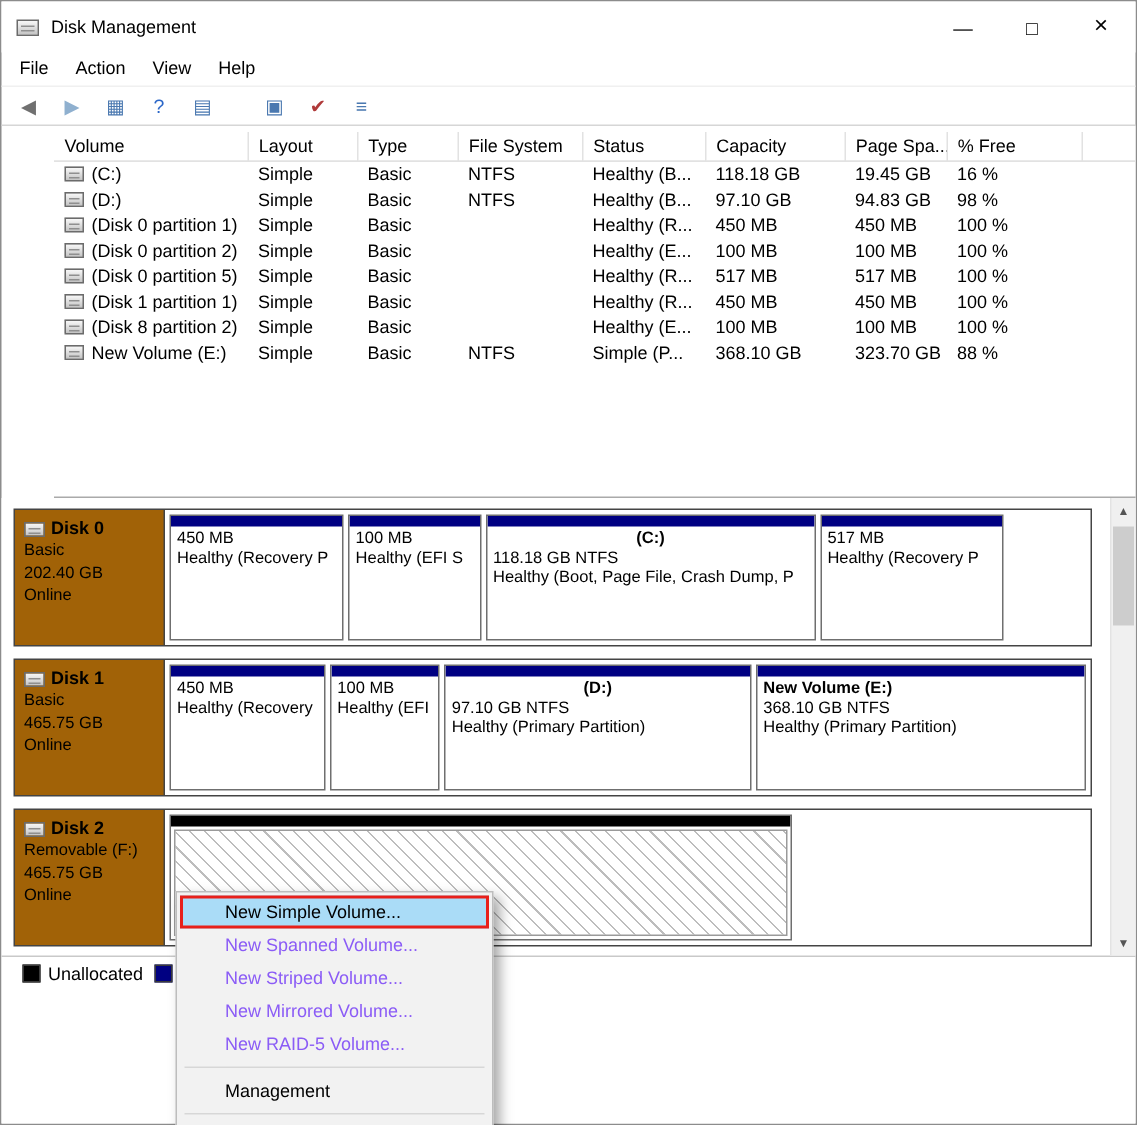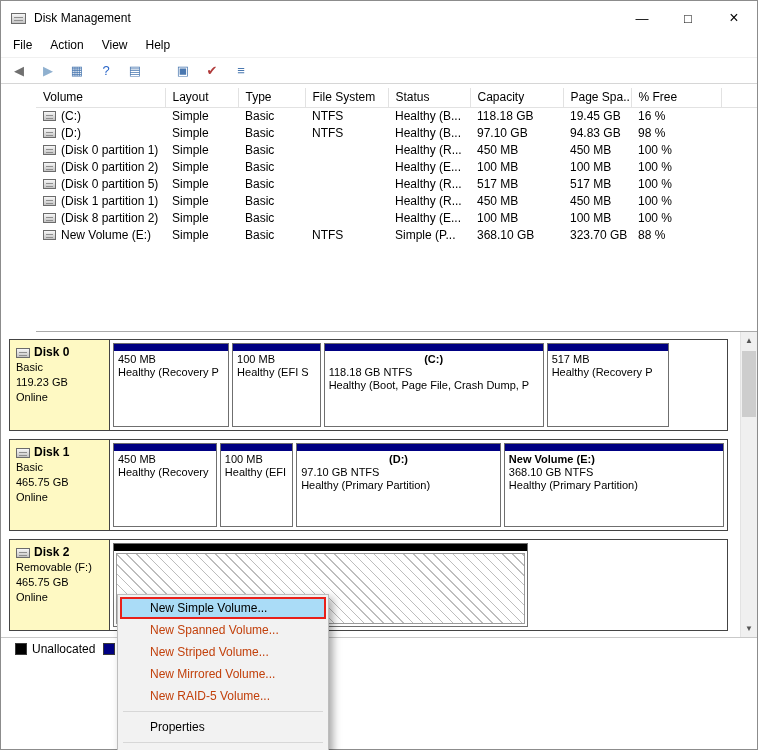--- a/index.html
+++ b/index.html
@@ -32,21 +32,21 @@
   table { border-collapse: collapse; width: 100%; table-layout: fixed; }
   th { font-weight: 400; text-align: left; padding: 2px 7px; height: 19px; border-right: 1px solid #e2e2e2; border-bottom: 1px solid #e2e2e2; white-space: nowrap; overflow: hidden; }
   th:last-child { border-right: none; }
   td { padding: 1px 7px; height: 17px; white-space: nowrap; overflow: hidden; }
   .vol-cell { display: flex; align-items: center; gap: 5px; }
   .vol-cell .drive-ic { width: 13px; height: 10px; }
 
   
   .graph-pane { height: 306px; flex: 0 0 auto; position: relative; padding: 7px 29px 0 8px; border-bottom: 1px solid #c9c9c9; background: #fff; }
   .disk-row { display: flex; height: 92px; margin-bottom: 8px; border: 1px solid #444; background: #fff; }
-  .disk-header { width: 100px; flex: 0 0 auto; background: #fef9c3; border-right: 1px solid #444; padding: 5px 6px; font-size: 11px; line-height: 15px; overflow: hidden; }
+  .disk-header { width: 100px; flex: 0 0 auto; background: #a16207; border-right: 1px solid #444; padding: 5px 6px; font-size: 11px; line-height: 15px; overflow: hidden; }
   .disk-name { display: flex; align-items: center; gap: 4px; font-weight: bold; font-size: 12px; white-space: nowrap; }
   .disk-name .drive-ic { width: 14px; height: 10px; }
   .disk-meta { white-space: nowrap; }
   .partition-area { flex: 1 1 auto; display: flex; gap: 3px; padding: 3px; overflow: hidden; }
   .partition { flex: 0 0 auto; border: 1px solid #6f6f6f; display: flex; flex-direction: column; overflow: hidden; background: #fff; }
   .part-strip { height: 7px; flex: 0 0 auto; }
   .part-body { flex: 1 1 auto; padding: 2px 4px; font-size: 11px; line-height: 13px; overflow: hidden; }
   .part-body.hatched { margin: 2px; border: 1px solid #9a9a9a; padding: 0;
     background: repeating-linear-gradient(45deg, #ffffff 0px, #ffffff 6px, #bdbdbd 6px, #bdbdbd 7px); }
   .part-line { white-space: nowrap; }
@@ -62,21 +62,21 @@
   
   .legend { height: 22px; flex: 0 0 auto; display: flex; align-items: center; gap: 8px; padding-left: 14px; background: #fff; text-align: center; }
   .legend-item { display: flex; align-items: center; gap: 5px; }
   .legend-swatch { width: 12px; height: 12px; border: 1px solid #3a3a3a; flex: 0 0 auto; }
 
   .status-area { flex: 1 1 auto; background: #fff; }
 
   
   .context-menu { position: absolute; left: 117px; top: 594px; width: 212px; background: #f2f2f2; border: 1px solid #bdbdbd; box-shadow: 4px 4px 8px rgba(0,0,0,0.35); padding: 2px; z-index: 20; }
   .ctx-item { padding: 4px 8px 4px 30px; line-height: 14px; white-space: nowrap; }
-  .ctx-item.disabled { color: #c2410c; }
+  .ctx-item.disabled { color: #8b5cf6; }
   .ctx-item.hl { background: #aadcf7; }
   .ctx-item.annotated { border: 2px solid #e8201a; padding: 2px 6px 2px 28px; }
   .ctx-sep { height: 1px; background: #d7d7d7; margin: 4px 3px; }
 </style>
 </head>
 <body>
 
 <div class="window">
 
   <div class="titlebar">
@@ -269,21 +269,21 @@
 
   <div class="graph-pane">
     <div>
         <div class="disk-row">
           <div class="disk-header">
             <div class="disk-name">
               <span class="drive-ic"></span>
               <span>Disk 0</span>
             </div>
             <div class="disk-meta">Basic</div>
-            <div class="disk-meta">119.23 GB</div>
+            <div class="disk-meta">202.40 GB</div>
             <div class="disk-meta">Online</div>
           </div>
           <div class="partition-area">
             <div class="partition" style="width: 19%;">
               <div class="part-strip" style="background: rgb(0, 0, 130);"></div>
               <div class="part-body">
                 <div class="part-line">450 MB</div>
                 <div class="part-line">Healthy (Recovery P</div>
               </div>
             </div>
@@ -396,16 +396,16 @@
 
 </div>
 
 <div class="context-menu">
     <div class="ctx-item hl annotated">New Simple Volume...</div>
     <div class="ctx-item disabled">New Spanned Volume...</div>
     <div class="ctx-item disabled">New Striped Volume...</div>
     <div class="ctx-item disabled">New Mirrored Volume...</div>
     <div class="ctx-item disabled">New RAID-5 Volume...</div>
     <div class="ctx-sep"></div>
-    <div class="ctx-item">Properties</div>
+    <div class="ctx-item">Management</div>
     <div class="ctx-sep"></div>
     <div class="ctx-item">Help</div>
   </div>
 
 </body></html>

